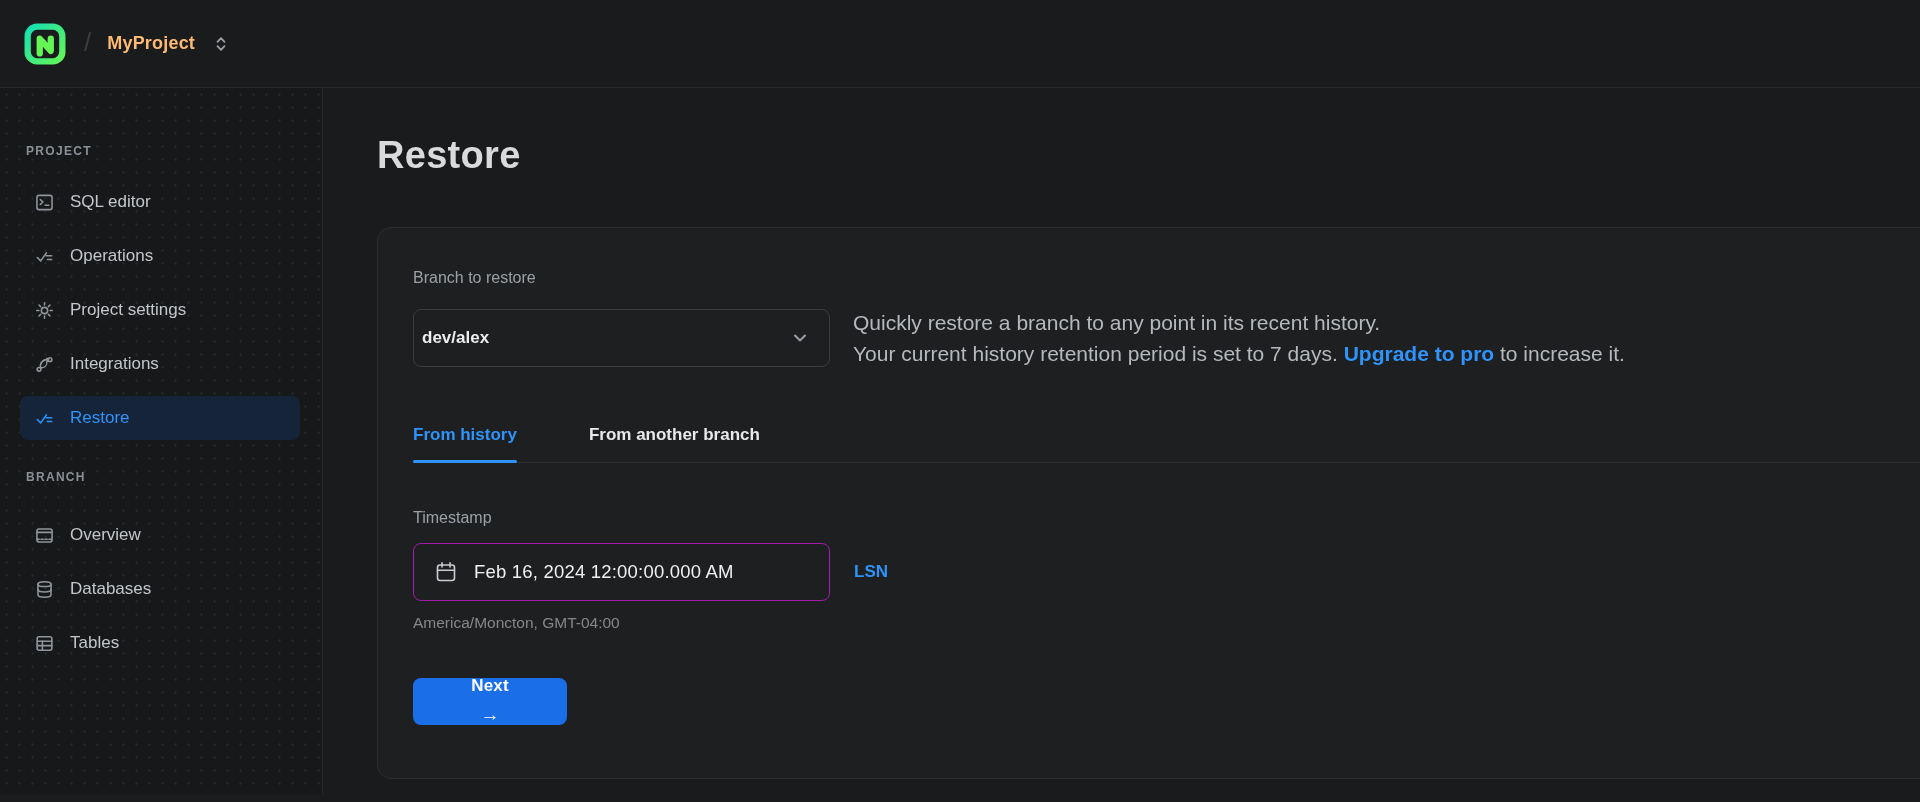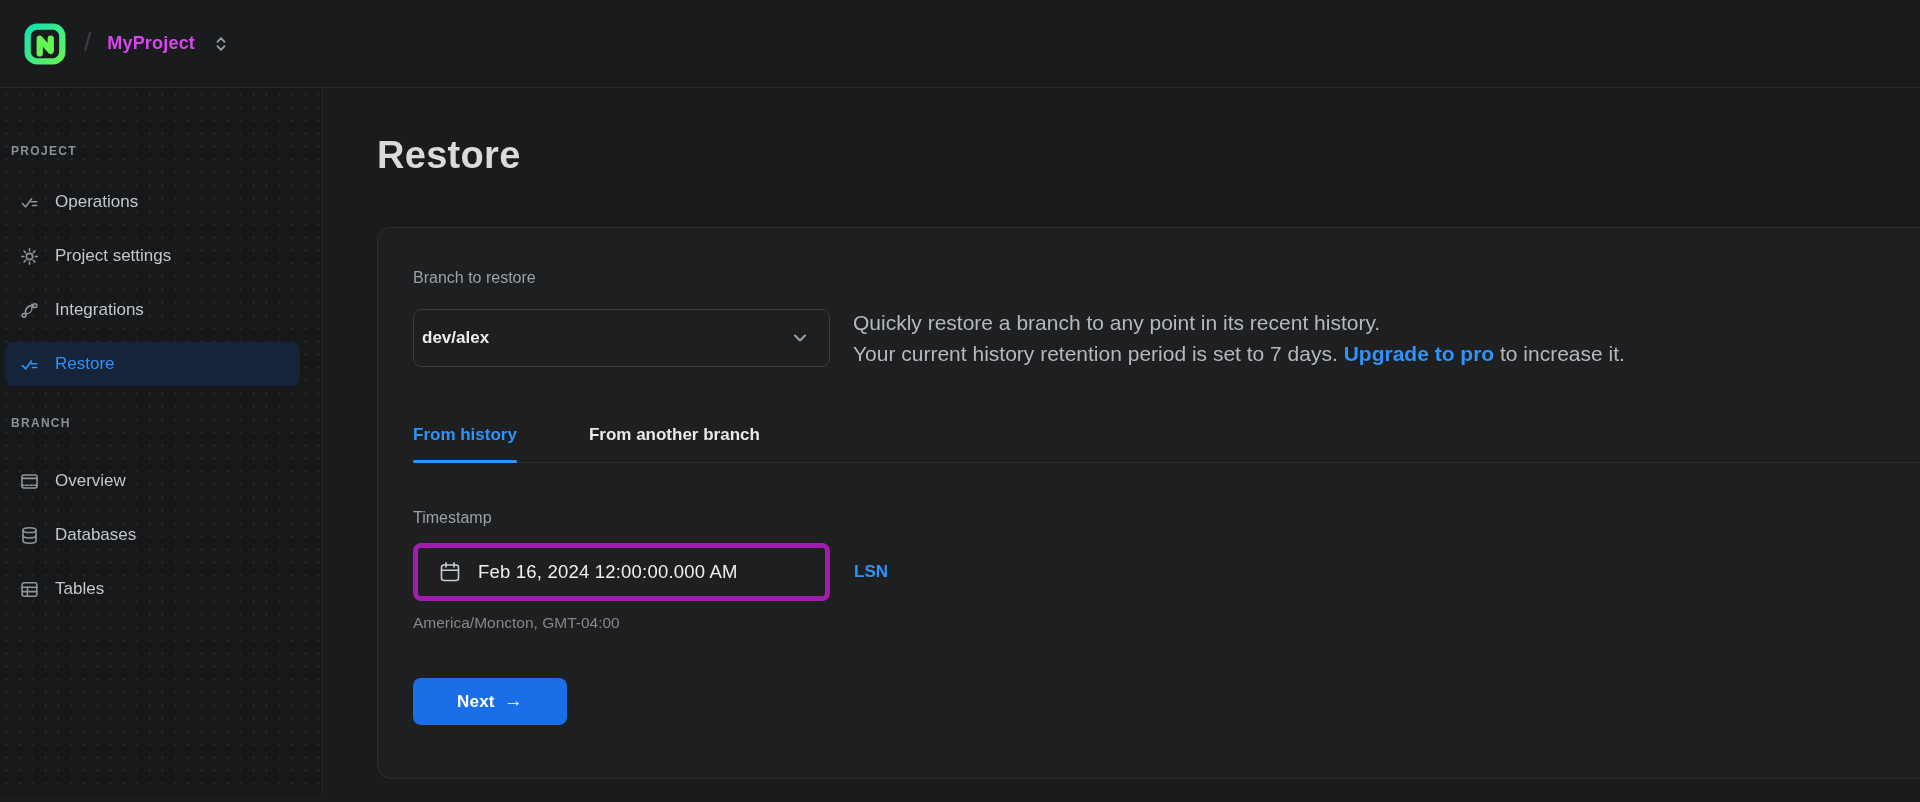--- a/index.html
+++ b/index.html
@@ -20,31 +20,31 @@
     display: flex; align-items: center;
     padding-left: 24px;
     z-index: 3;
   }
   .logo { width: 42px; height: 42px; display: block; cursor: pointer; }
   .topbar .slash {
     margin: 0 16px 0 18px;
     font-size: 26px; color: #3c3f42; font-weight: 300;
     transform: translateY(-1px);
   }
-  .project-name { font-size: 18px; font-weight: 700; color: #d946ef; letter-spacing: .2px; }
+  .project-name { font-size: 18px; font-weight: 700; color: #fdba74; letter-spacing: .2px; }
   .switcher { margin-left: 14px; display: inline-flex; cursor: pointer; padding: 4px; }
 
   
   .sidebar {
     position: absolute; top: 88px; left: 0; bottom: 8px; width: 323px;
     background: #17181a;
     background-image: radial-gradient(#242629 1px, transparent 1.1px);
     background-size: 13px 13px;
     border-right: 1px solid #27292b;
-    padding: 56px 22px 0 5px;
+    padding: 56px 22px 0 20px;
     overflow: hidden;
     z-index: 2;
   }
   .section-label {
     font-size: 12px; font-weight: 700; letter-spacing: 1.3px;
     color: #8a9096; margin: 0 0 22px 6px;
   }
   .section-branch .section-label { margin-top: 30px; margin-bottom: 29px; }
   .nav-item {
     height: 44px; margin-bottom: 10px;
@@ -93,38 +93,38 @@
   }
   .tab.active { color: #2f93fa; }
   .tab.active::after {
     content: ""; position: absolute; left: 0; right: 0; bottom: -1px;
     height: 3px; background: #2f93fa; border-radius: 2px;
   }
 
   .ts-label { margin-top: 46px; }
   .input {
     width: 417px; height: 58px; margin-top: 16px;
-    border: 5px solid #a21caf; border-radius: 8px;
+    border: 1px solid #a21caf; border-radius: 8px;
     background: #1e1f21;
     display: flex; align-items: center;
     padding: 0 18px 0 20px; cursor: text; flex: 0 0 auto;
   }
   .input .cal { margin-right: 16px; color: #c9ccd0; display: inline-flex; cursor: pointer; }
   .input-value { font-size: 18.5px; color: #eef0f1; letter-spacing: .2px; }
   .lsn { margin-left: 24px; margin-top: 16px; font-size: 17px; }
 
   .tz-note { margin-top: 13px; font-size: 15.5px; color: #85878a; }
 
   .next-btn {
     margin-top: 46px;
     width: 154px; height: 47px;
     background: #1a6fe8; border: none; border-radius: 8px;
     color: #ffffff; font-family: inherit; font-size: 17px; font-weight: 700;
     display: inline-flex; align-items: center; justify-content: center; gap: 9px;
-    cursor: pointer; letter-spacing: .2px;
+    cursor: pointer; letter-spacing: .2px; flex-direction: column;
   }
   .next-arrow { font-size: 19px; font-weight: 400; transform: translateY(-1px); }
 
   svg { display: block; }
 </style>
 </head>
 <body>
 
 <header class="topbar">
   <svg class="logo" viewBox="0 0 40 40">
@@ -147,20 +147,30 @@
   </span>
 </header>
 
 <nav class="sidebar">
 
   <div class="section-project">
     <div class="section-label">PROJECT</div>
 
 
 
+    <div class="nav-item">
+      <span class="nico">
+        <svg viewBox="0 0 20 20" fill="none" stroke="currentColor" stroke-width="1.5" stroke-linecap="round" stroke-linejoin="round">
+          <rect x="2.8" y="3.2" width="14.4" height="13.6" rx="2"></rect>
+          <path d="M6 7.2 8.6 9.5 6 11.8"></path>
+            <path d="M10.6 12.7h3.5"></path>
+        </svg>
+      </span>
+      <span>SQL editor</span>
+    </div>
 
     <div class="nav-item">
       <span class="nico">
         <svg viewBox="0 0 20 20" fill="none" stroke="currentColor" stroke-width="1.5" stroke-linecap="round" stroke-linejoin="round">
           <path d="M3.2 11l3.2 3.2 5.4-7.6"></path>
           <path d="M11.4 9.3h5.4"></path>
             <path d="M12.8 12.9h4"></path>
         </svg>
       </span>
       <span>Operations</span>

